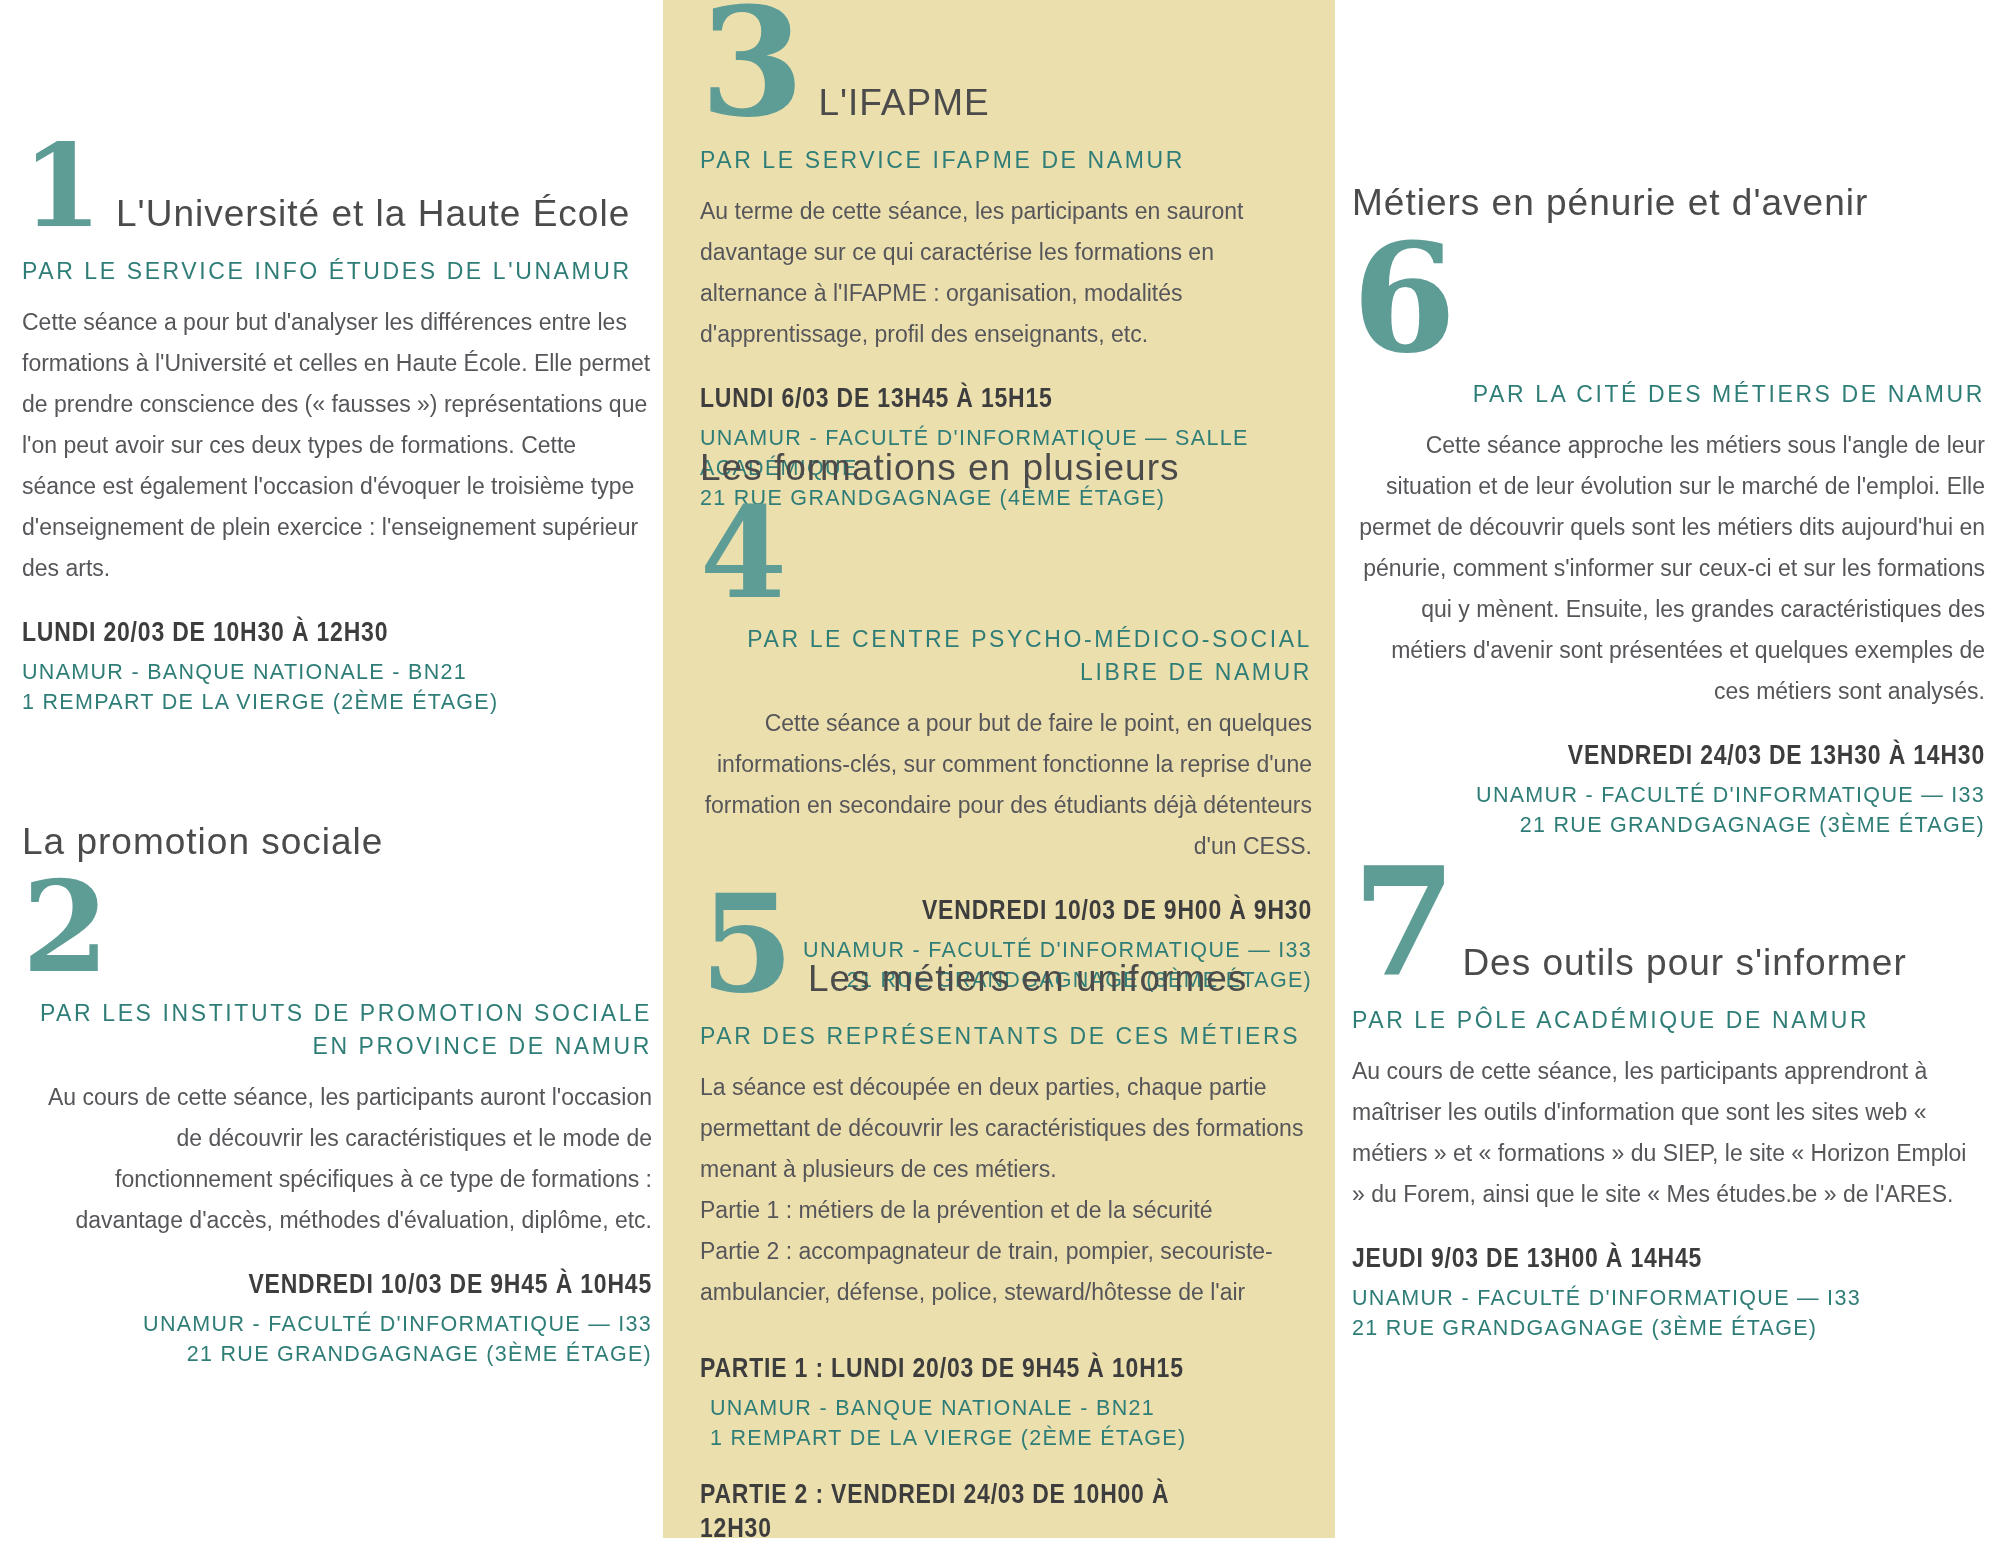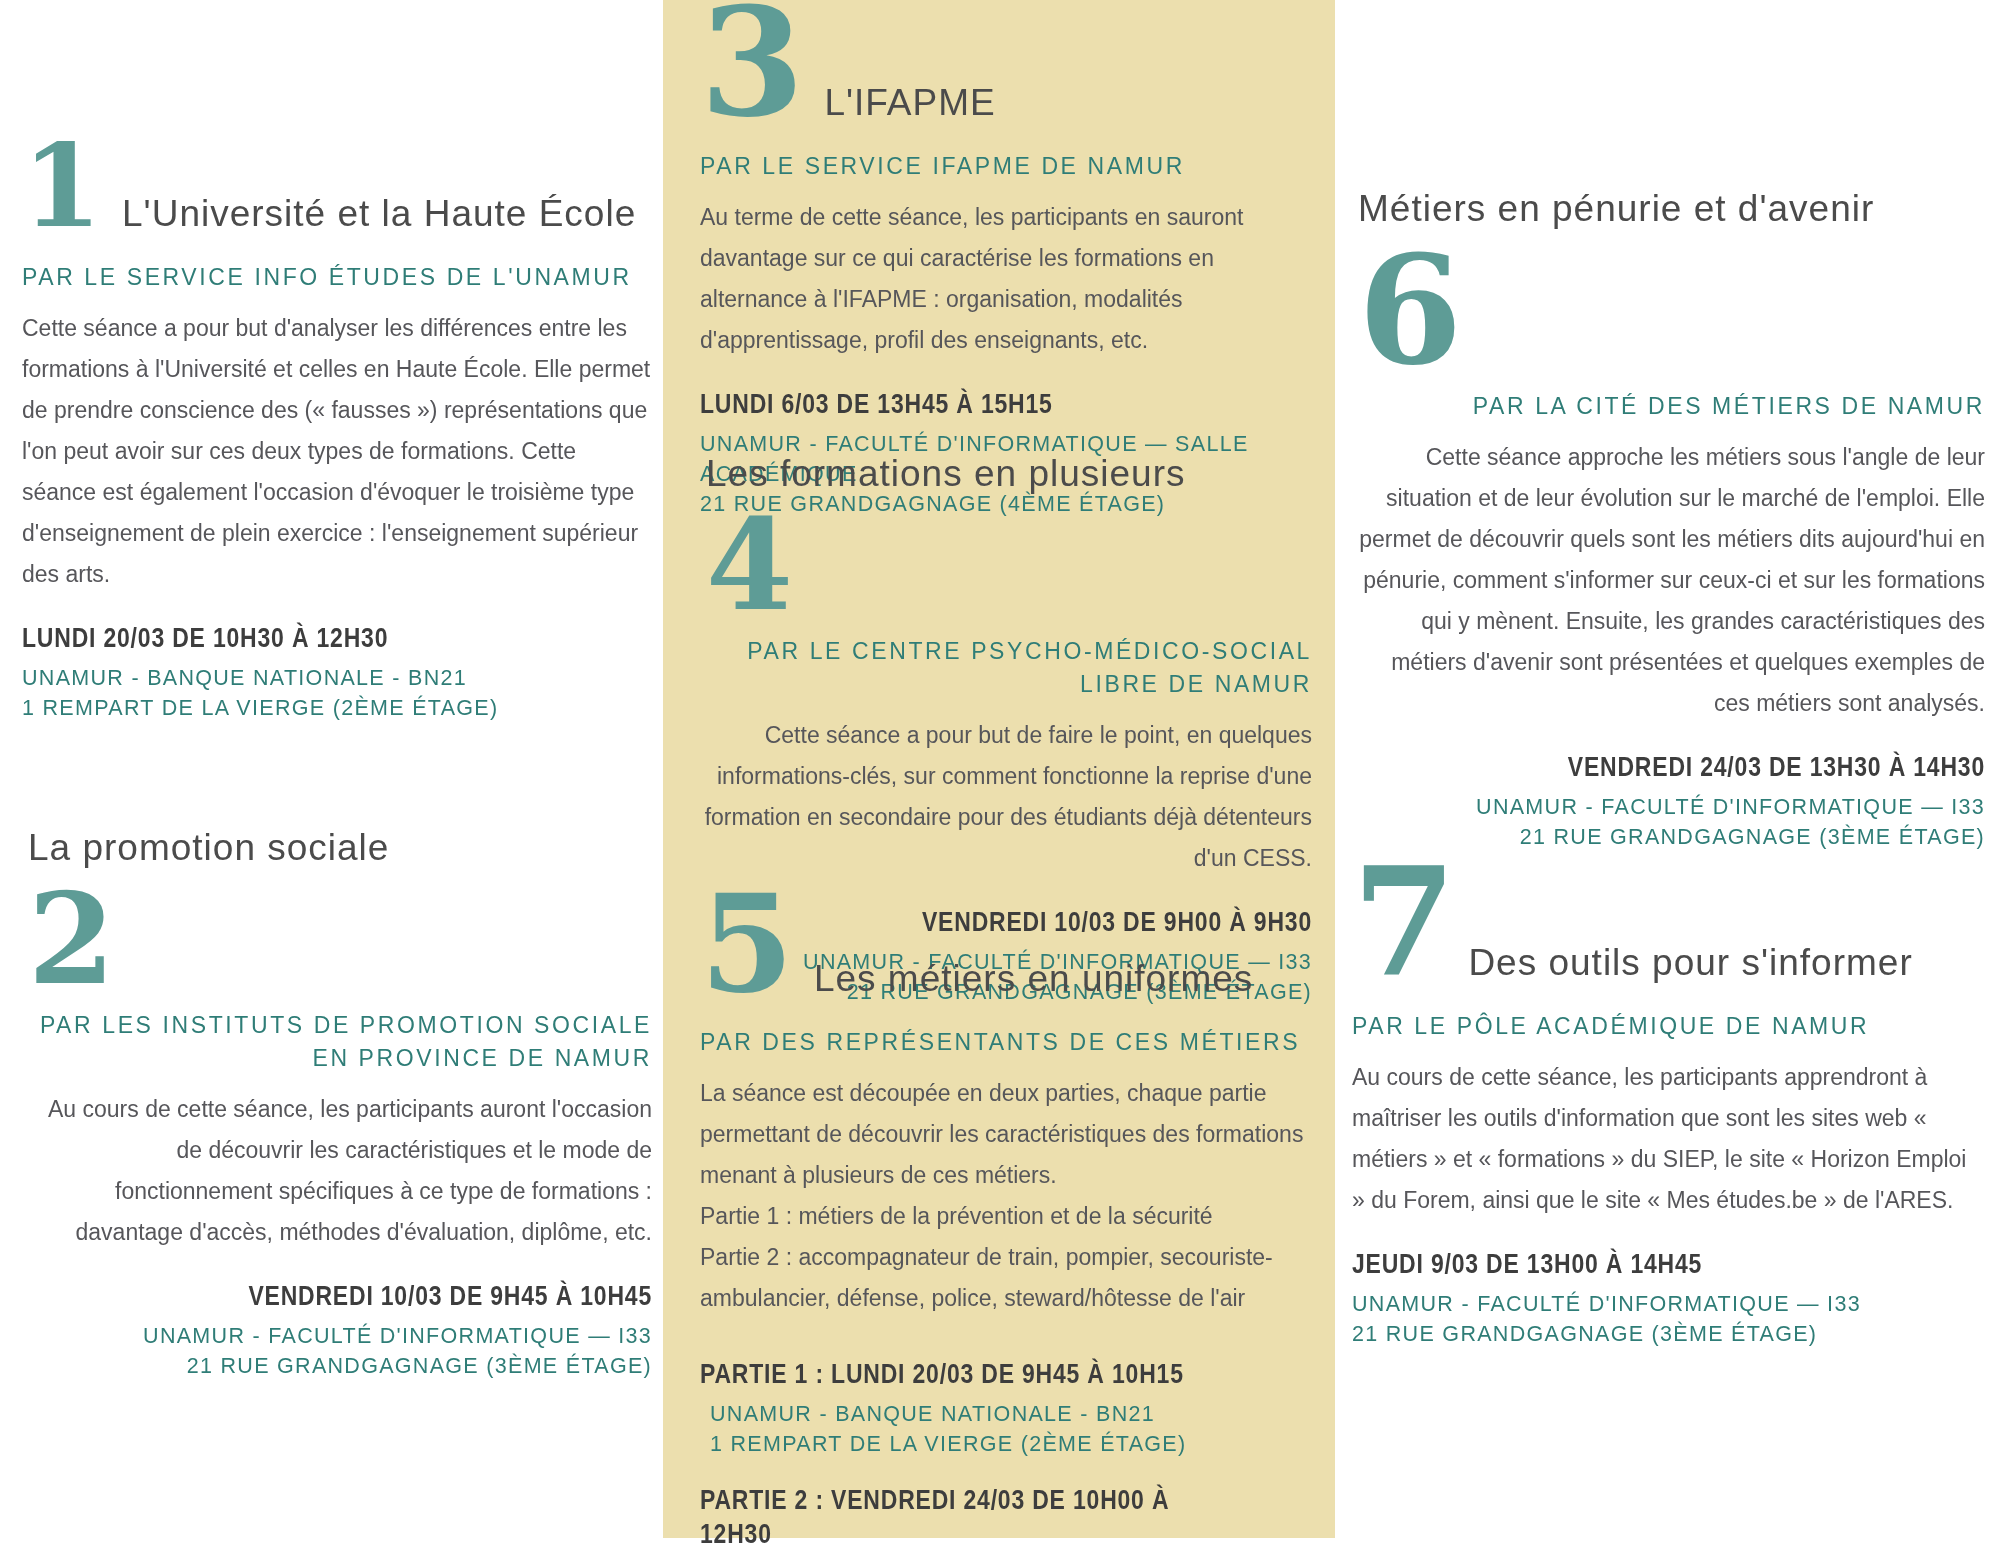--- a/index.html
+++ b/index.html
@@ -24,21 +24,21 @@
   .align-right .head { justify-content:flex-end;flex-direction:column; }
   .num {
     font-family:"DejaVu Serif","Liberation Serif",serif;
     font-weight:700; color:#5e9c96; line-height:0.80;
   }
   .num-115 { font-size:115px; }
   .num-125 { font-size:125px; }
   .num-135 { font-size:135px; }
   .num-150 { font-size:150px; }
   .title {
-    margin:6px; font-size:37px; font-weight:400; color:#4b4b4b;
+    margin:0; font-size:37px; font-weight:400; color:#4b4b4b;
     letter-spacing:1px; line-height:1.1;
   }
   .subtitle {
     margin-top:20px; font-size:23px; color:#2f7d77;
     letter-spacing:2.6px; line-height:33px;
   }
   .body {
     margin:14px 0 0 0; font-size:23px; color:#56565a;
     line-height:41px; white-space:pre-line;
   }

